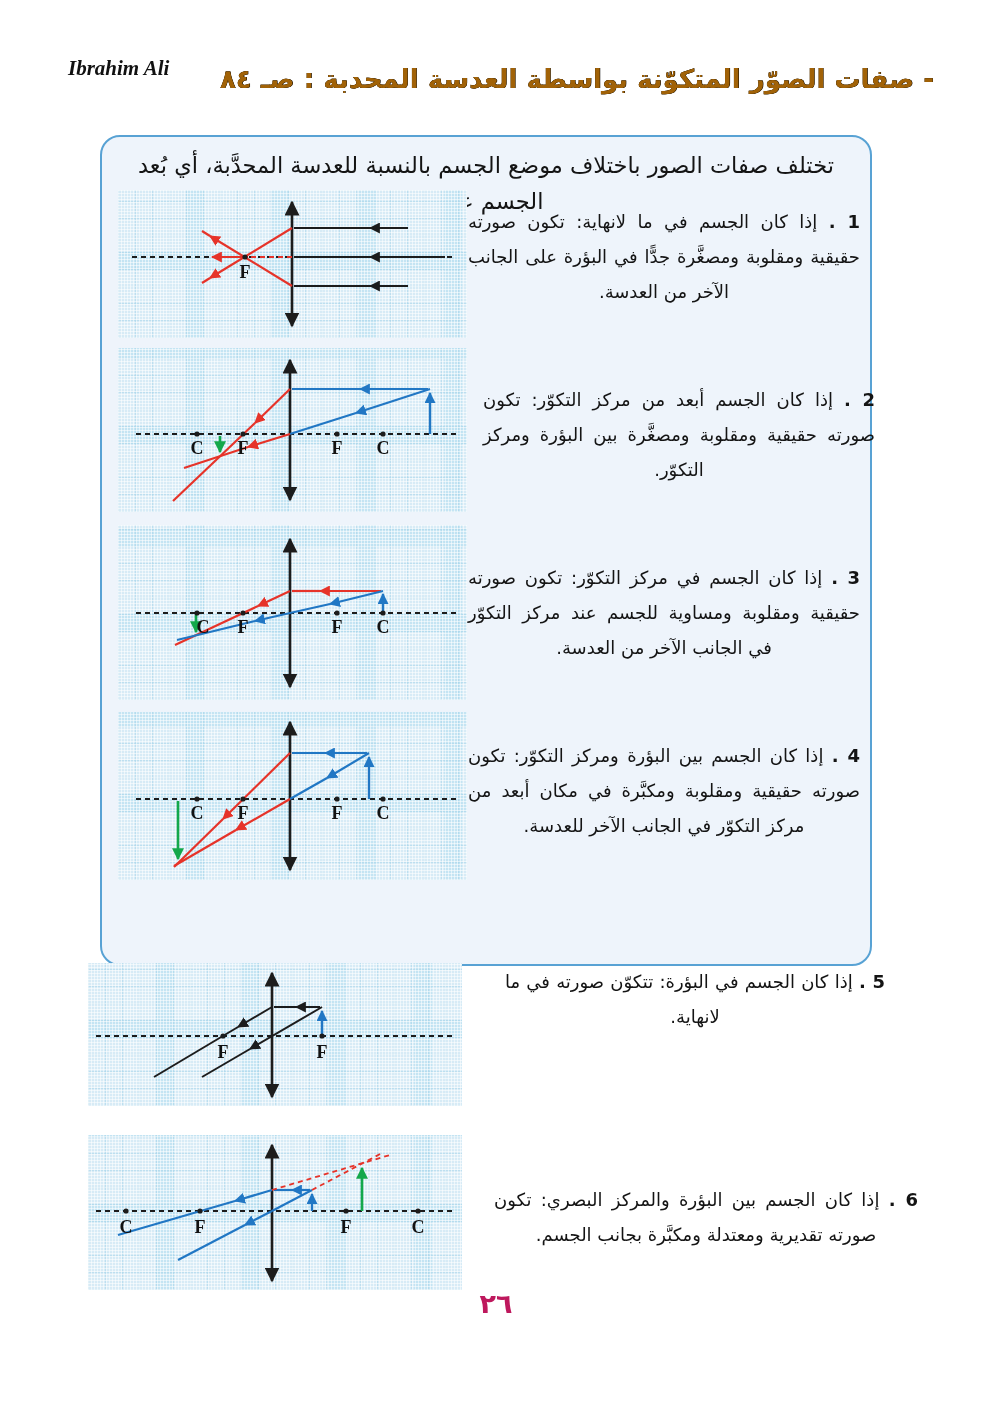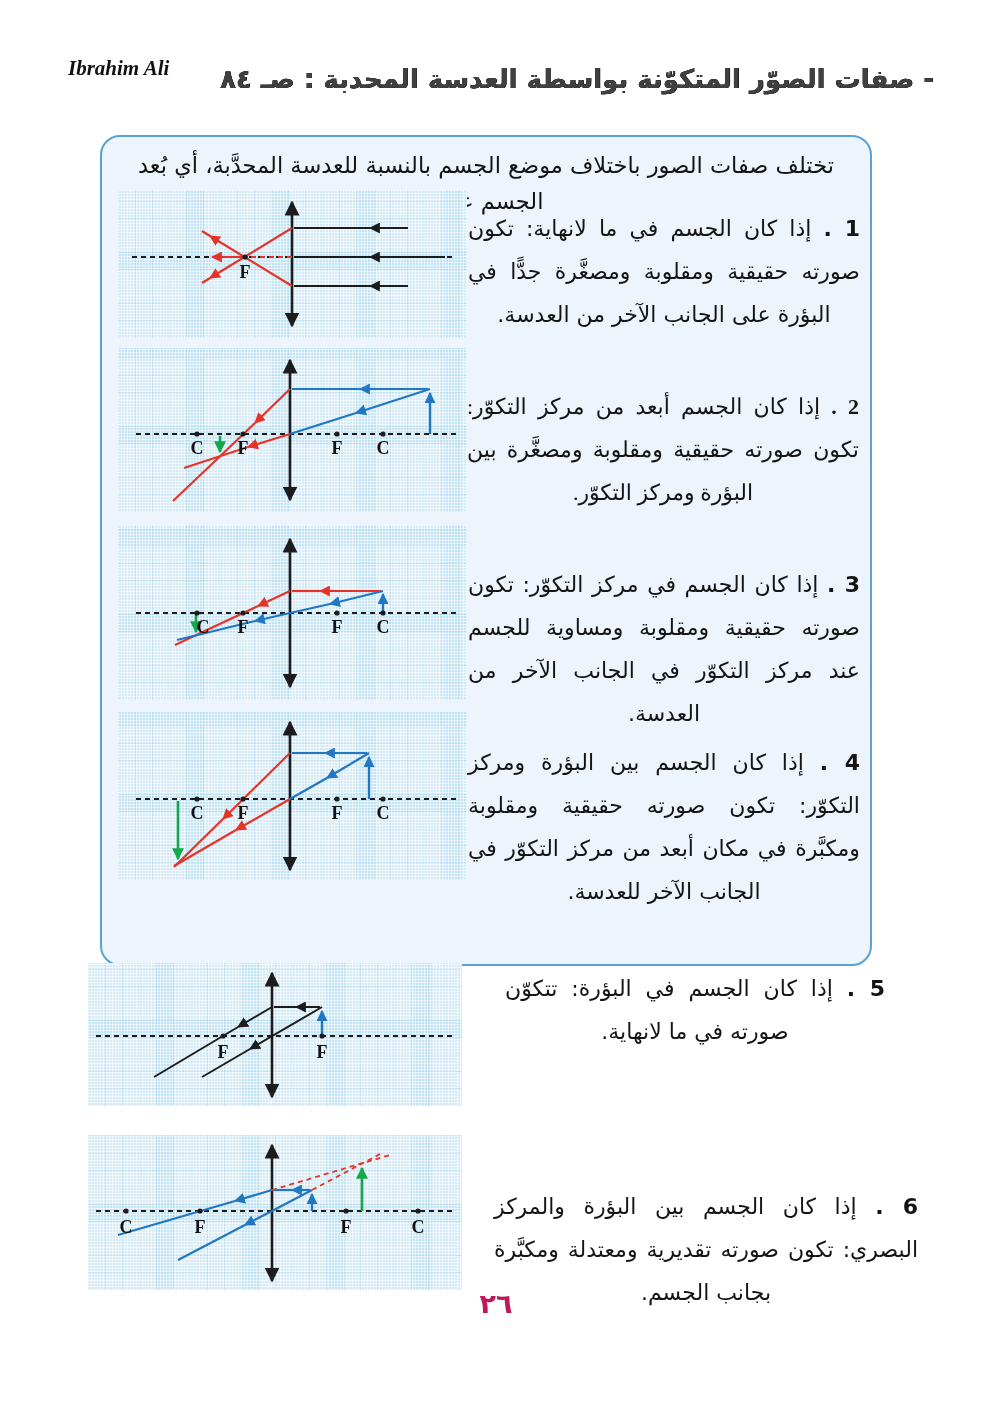--- a/index.html
+++ b/index.html
@@ -7,34 +7,34 @@
     width:992px;height:1403px;position:relative;background:#ffffff;
     font-family:"DejaVu Sans",sans-serif;color:#1b1b1b;overflow:hidden;
   }
   .author{
     position:absolute;left:68px;top:56px;
     font-family:"Liberation Serif",serif;font-style:italic;font-weight:bold;
     font-size:21px;color:#111;
   }
   .title{
     position:absolute;right:58px;top:64px;direction:rtl;
-    font-size:26px;font-weight:900;color:#404040;letter-spacing:.5px;
+    font-size:26px;font-weight:900;color:#a16207;letter-spacing:.5px;
     text-shadow:0 0 .6px #000, .4px .4px 0 #000;
     white-space:nowrap;
   }
   .mainbox{
     position:absolute;left:100px;top:135px;width:768px;height:827px;
     background:#eef4fb;border:2px solid #58a2d4;border-radius:20px;
   }
   .intro{
     position:absolute;left:112px;top:147px;width:748px;direction:rtl;
     font-size:22.5px;text-align:center;line-height:1.6;color:#141414;
   }
   .item{
-    position:absolute;direction:rtl;font-size:22px;line-height:1.95;
+    position:absolute;direction:rtl;font-size:18px;line-height:1.95;
     text-align:justify;text-align-last:center;color:#141414;
   }
   .item .inum{font-weight:600;}
   .panel{
     position:absolute;
     background-color:#d7ebf6;
     background-image:
       repeating-linear-gradient(90deg, rgba(255,255,255,.55) 0 1px, transparent 1px 3px),
       repeating-linear-gradient(0deg, rgba(255,255,255,.55) 0 1px, transparent 1px 3px),
       repeating-linear-gradient(90deg, rgba(168,213,234,.55) 0 1px, transparent 1px 17px),
@@ -302,19 +302,19 @@
         <circle cx="330" cy="76" r="2.6"></circle>
   </g>
   <text x="38" y="98" text-anchor="middle">C</text>
   <text x="112" y="98" text-anchor="middle">F</text>
   <text x="258" y="98" text-anchor="middle">F</text>
   <text x="330" y="98" text-anchor="middle">C</text>
 </svg>
 </div>
 
 <p class="item" style="left:468px;top:186px;width:392px;"><span class="inum">1 .</span> <span>إذا كان الجسم في ما لانهاية: تكون صورته حقيقية ومقلوبة ومصغَّرة جدًّا في البؤرة على الجانب الآخر من العدسة.</span></p>
-<p class="item" style="left:467px;top:364px;width:392px;font-family:Liberation Serif, serif;"><span class="inum">2 .</span> <span>إذا كان الجسم أبعد من مركز التكوّر: تكون صورته حقيقية ومقلوبة ومصغَّرة بين البؤرة ومركز التكوّر.</span></p>
+<p class="item" style="left:483px;top:364px;width:392px;"><span class="inum">2 .</span> <span>إذا كان الجسم أبعد من مركز التكوّر: تكون صورته حقيقية ومقلوبة ومصغَّرة بين البؤرة ومركز التكوّر.</span></p>
 <p class="item" style="left:468px;top:542px;width:392px;"><span class="inum">3 .</span> <span>إذا كان الجسم في مركز التكوّر: تكون صورته حقيقية ومقلوبة ومساوية للجسم عند مركز التكوّر في الجانب الآخر من العدسة.</span></p>
 <p class="item" style="left:468px;top:720px;width:392px;"><span class="inum">4 .</span> <span>إذا كان الجسم بين البؤرة ومركز التكوّر: تكون صورته حقيقية ومقلوبة ومكبَّرة في مكان أبعد من مركز التكوّر في الجانب الآخر للعدسة.</span></p>
 <p class="item" style="left:505px;top:946px;width:380px;"><span class="inum">5 .</span> <span>إذا كان الجسم في البؤرة: تتكوّن صورته في ما لانهاية.</span></p>
 <p class="item" style="left:462px;top:1164px;width:424px;margin-left:32px;"><span class="inum">6 .</span> <span>إذا كان الجسم بين البؤرة والمركز البصري: تكون صورته تقديرية ومعتدلة ومكبَّرة بجانب الجسم.</span></p>
 
 <div class="pagenum">٢٦</div>
 
 </body></html>

